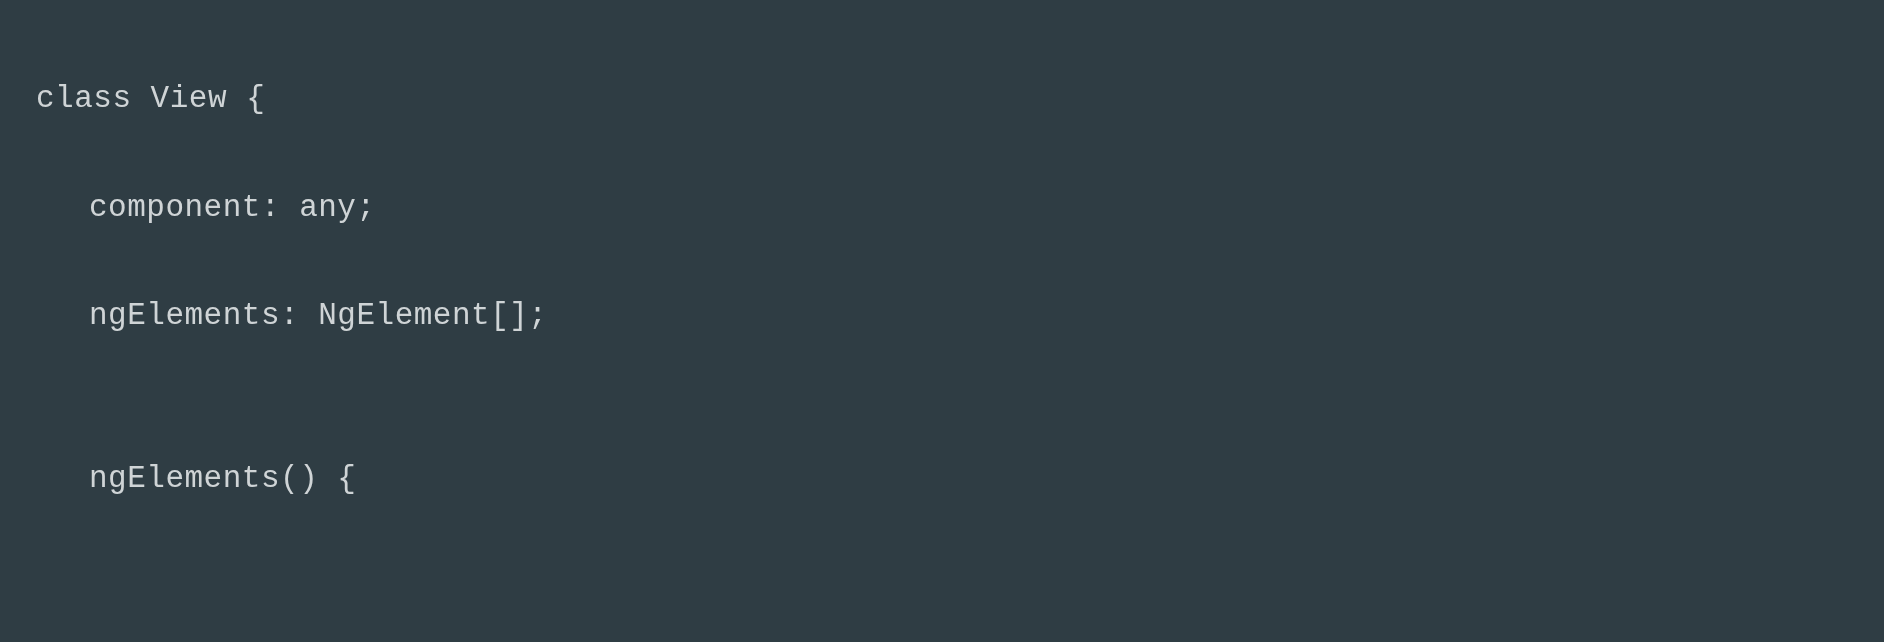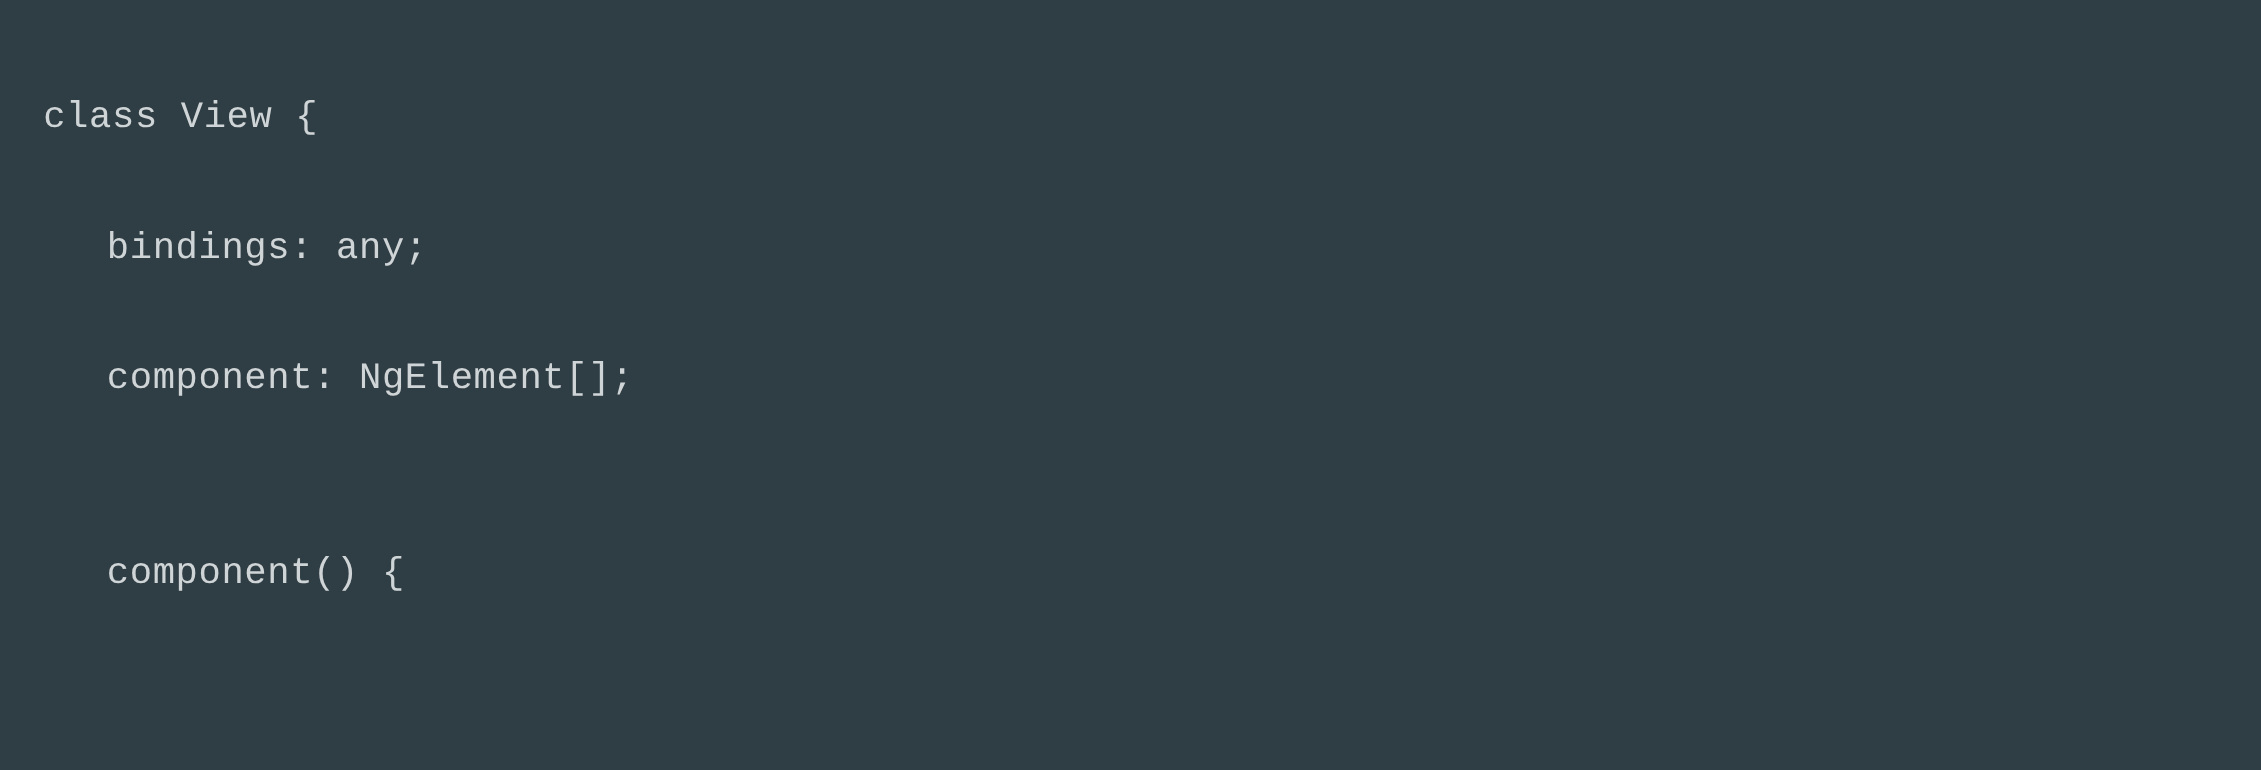--- a/index.html
+++ b/index.html
@@ -27,20 +27,20 @@
     }
     .indent-1 {
       padding-left: 53px;
     }
   </style>
 </head>
 <body>
 
 <div class="code-block">
 <span class="code-line">class View {</span>
-<span class="code-line indent-1">bindings: any;</span>
-<span class="code-line indent-1">component: NgElement[];</span>
+<span class="code-line indent-1">component: any;</span>
+<span class="code-line indent-1">ngElements: NgElement[];</span>
 <span class="code-line"></span>
-<span class="code-line indent-1">component() {</span>
+<span class="code-line indent-1">ngElements() {</span>
 
 
 
 </div>
 
 </body></html>

